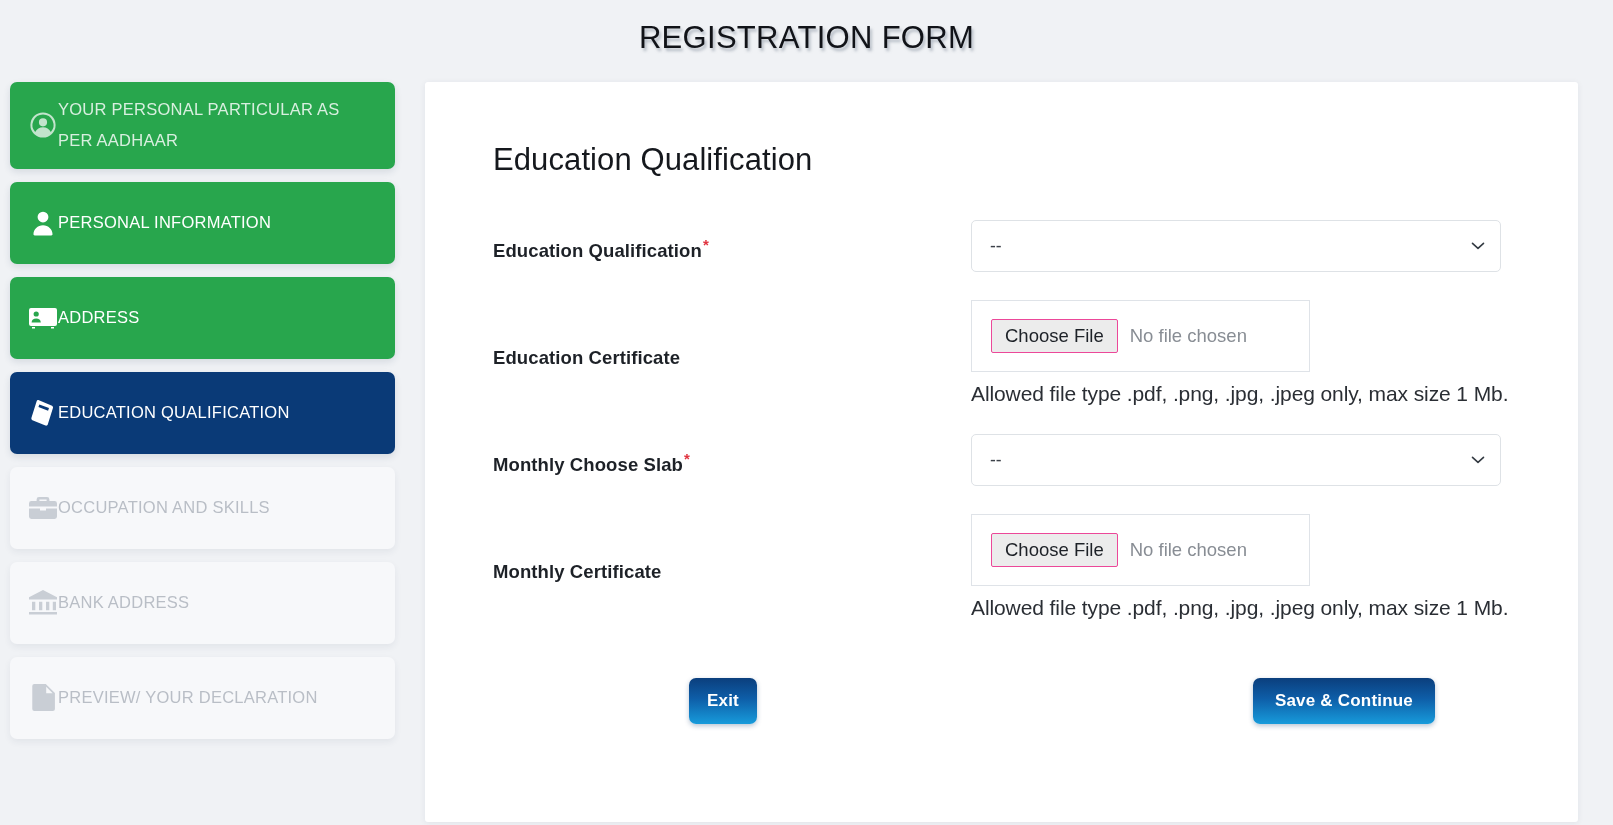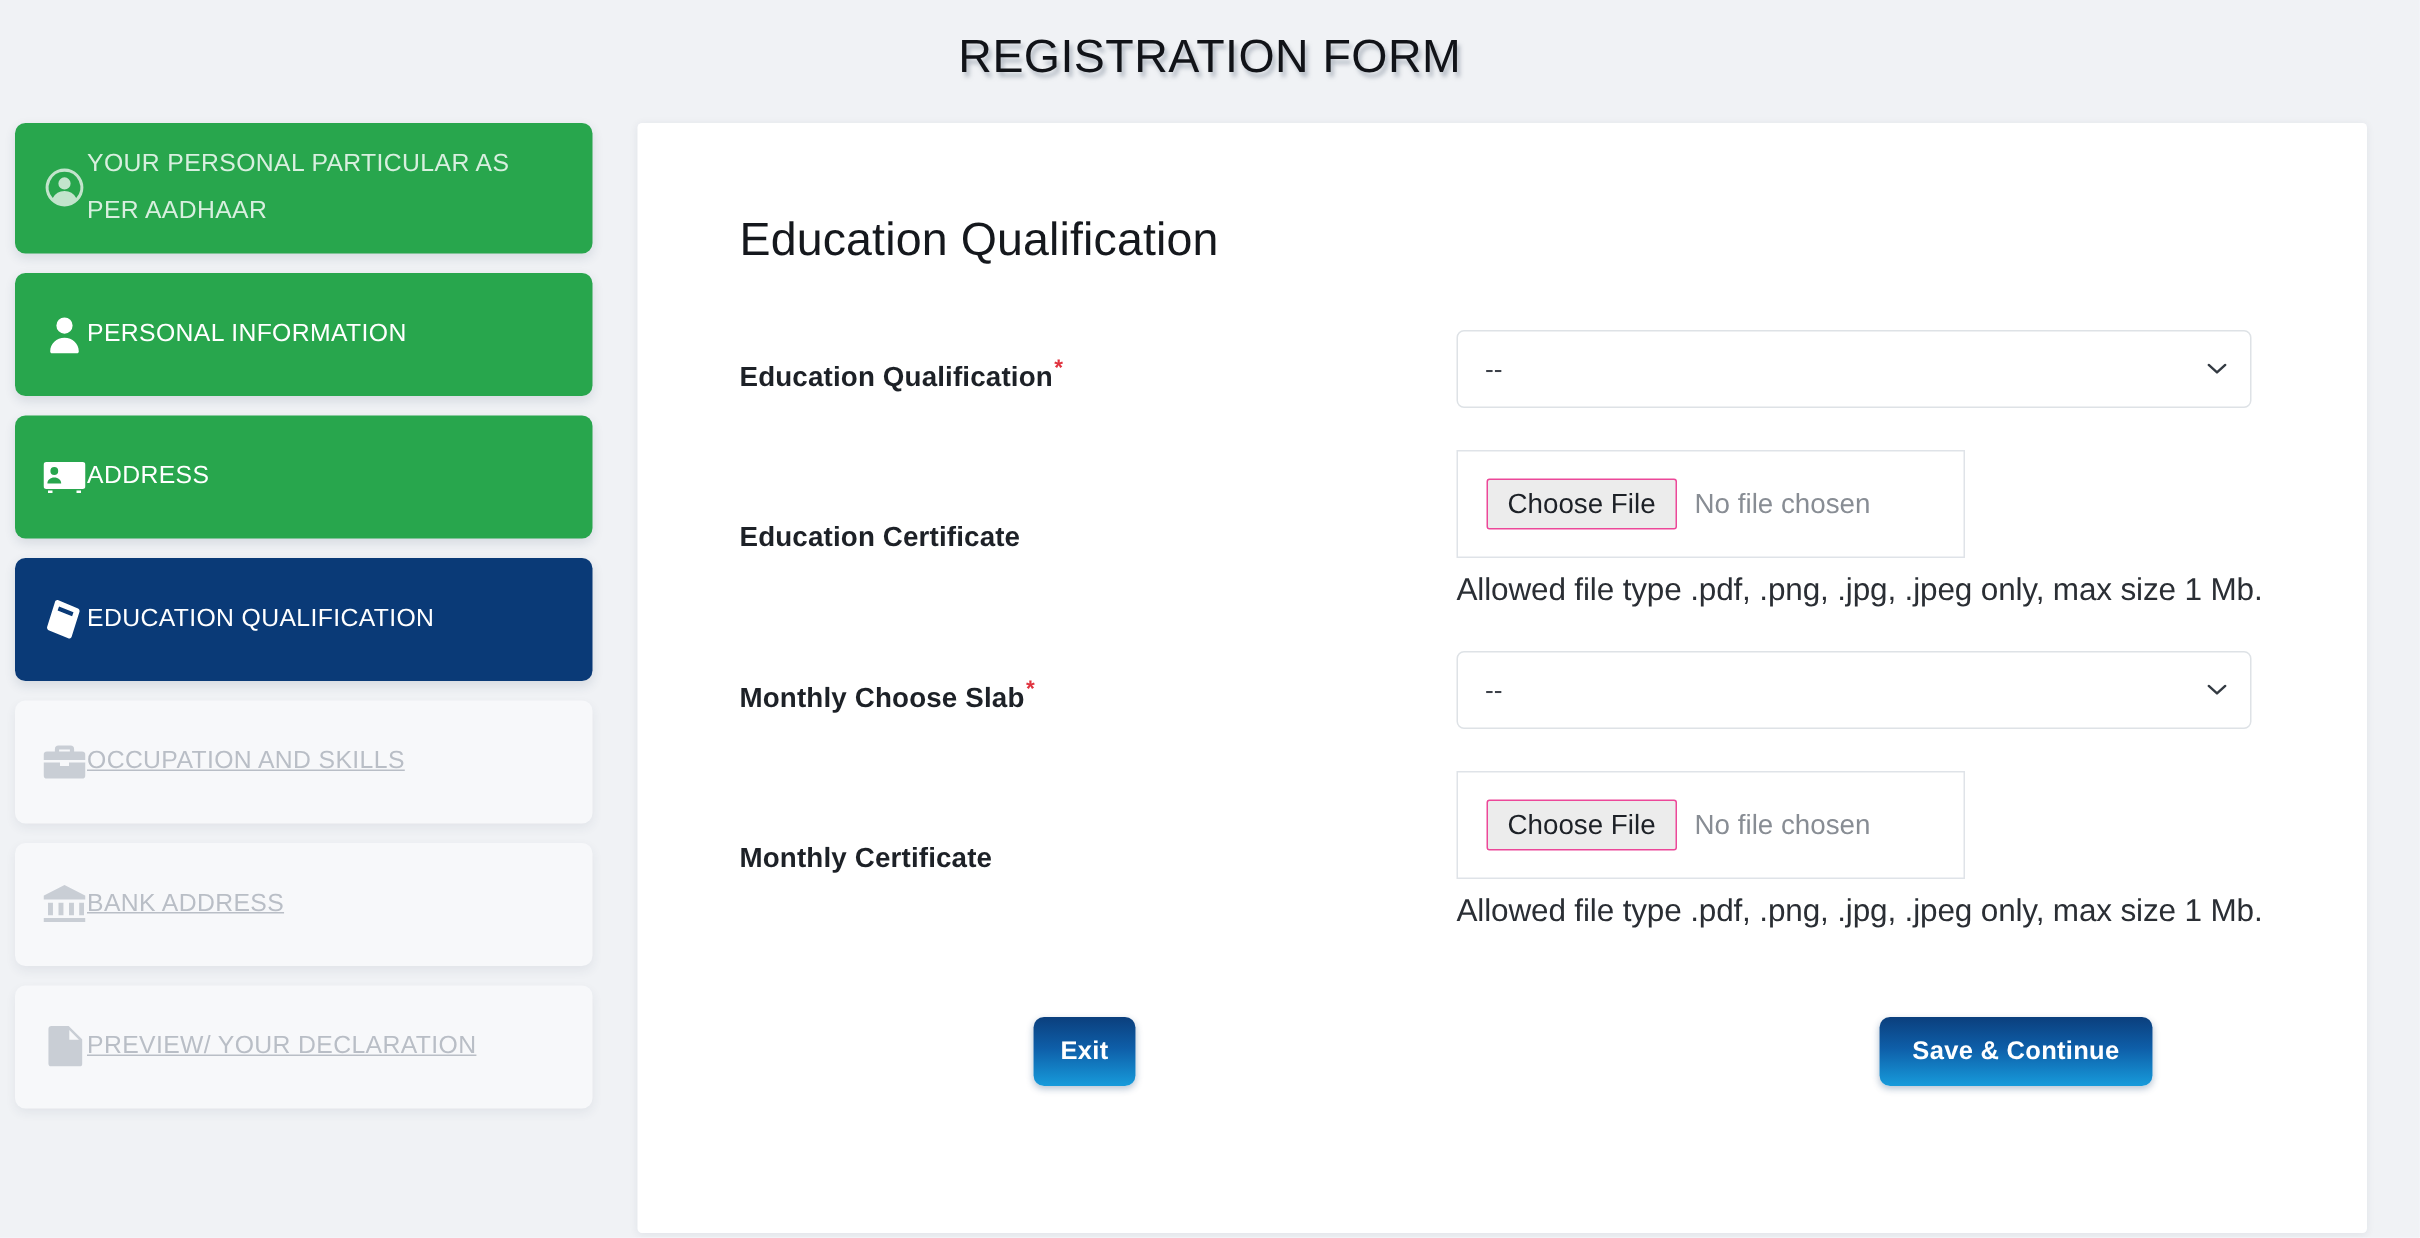--- a/index.html
+++ b/index.html
@@ -80,21 +80,20 @@
   .nav-item.done.faded .nav-label,
   .nav-item.done.faded .nav-ico { opacity: .82; }
   .nav-item.active {
     background: #0a3a77;
     color: #ffffff;
   }
   .nav-item.disabled {
     background: #f7f8fa;
     color: #b9bec6;
     box-shadow: 0 3px 7px rgba(40,60,90,0.07);
-    text-decoration: underline;
   }
   .nav-ico {
     flex: 0 0 auto;
     width: 30px;
     height: 30px;
     display: flex;
     align-items: center;
     justify-content: center;
   }
   .nav-ico svg { display: block; }

